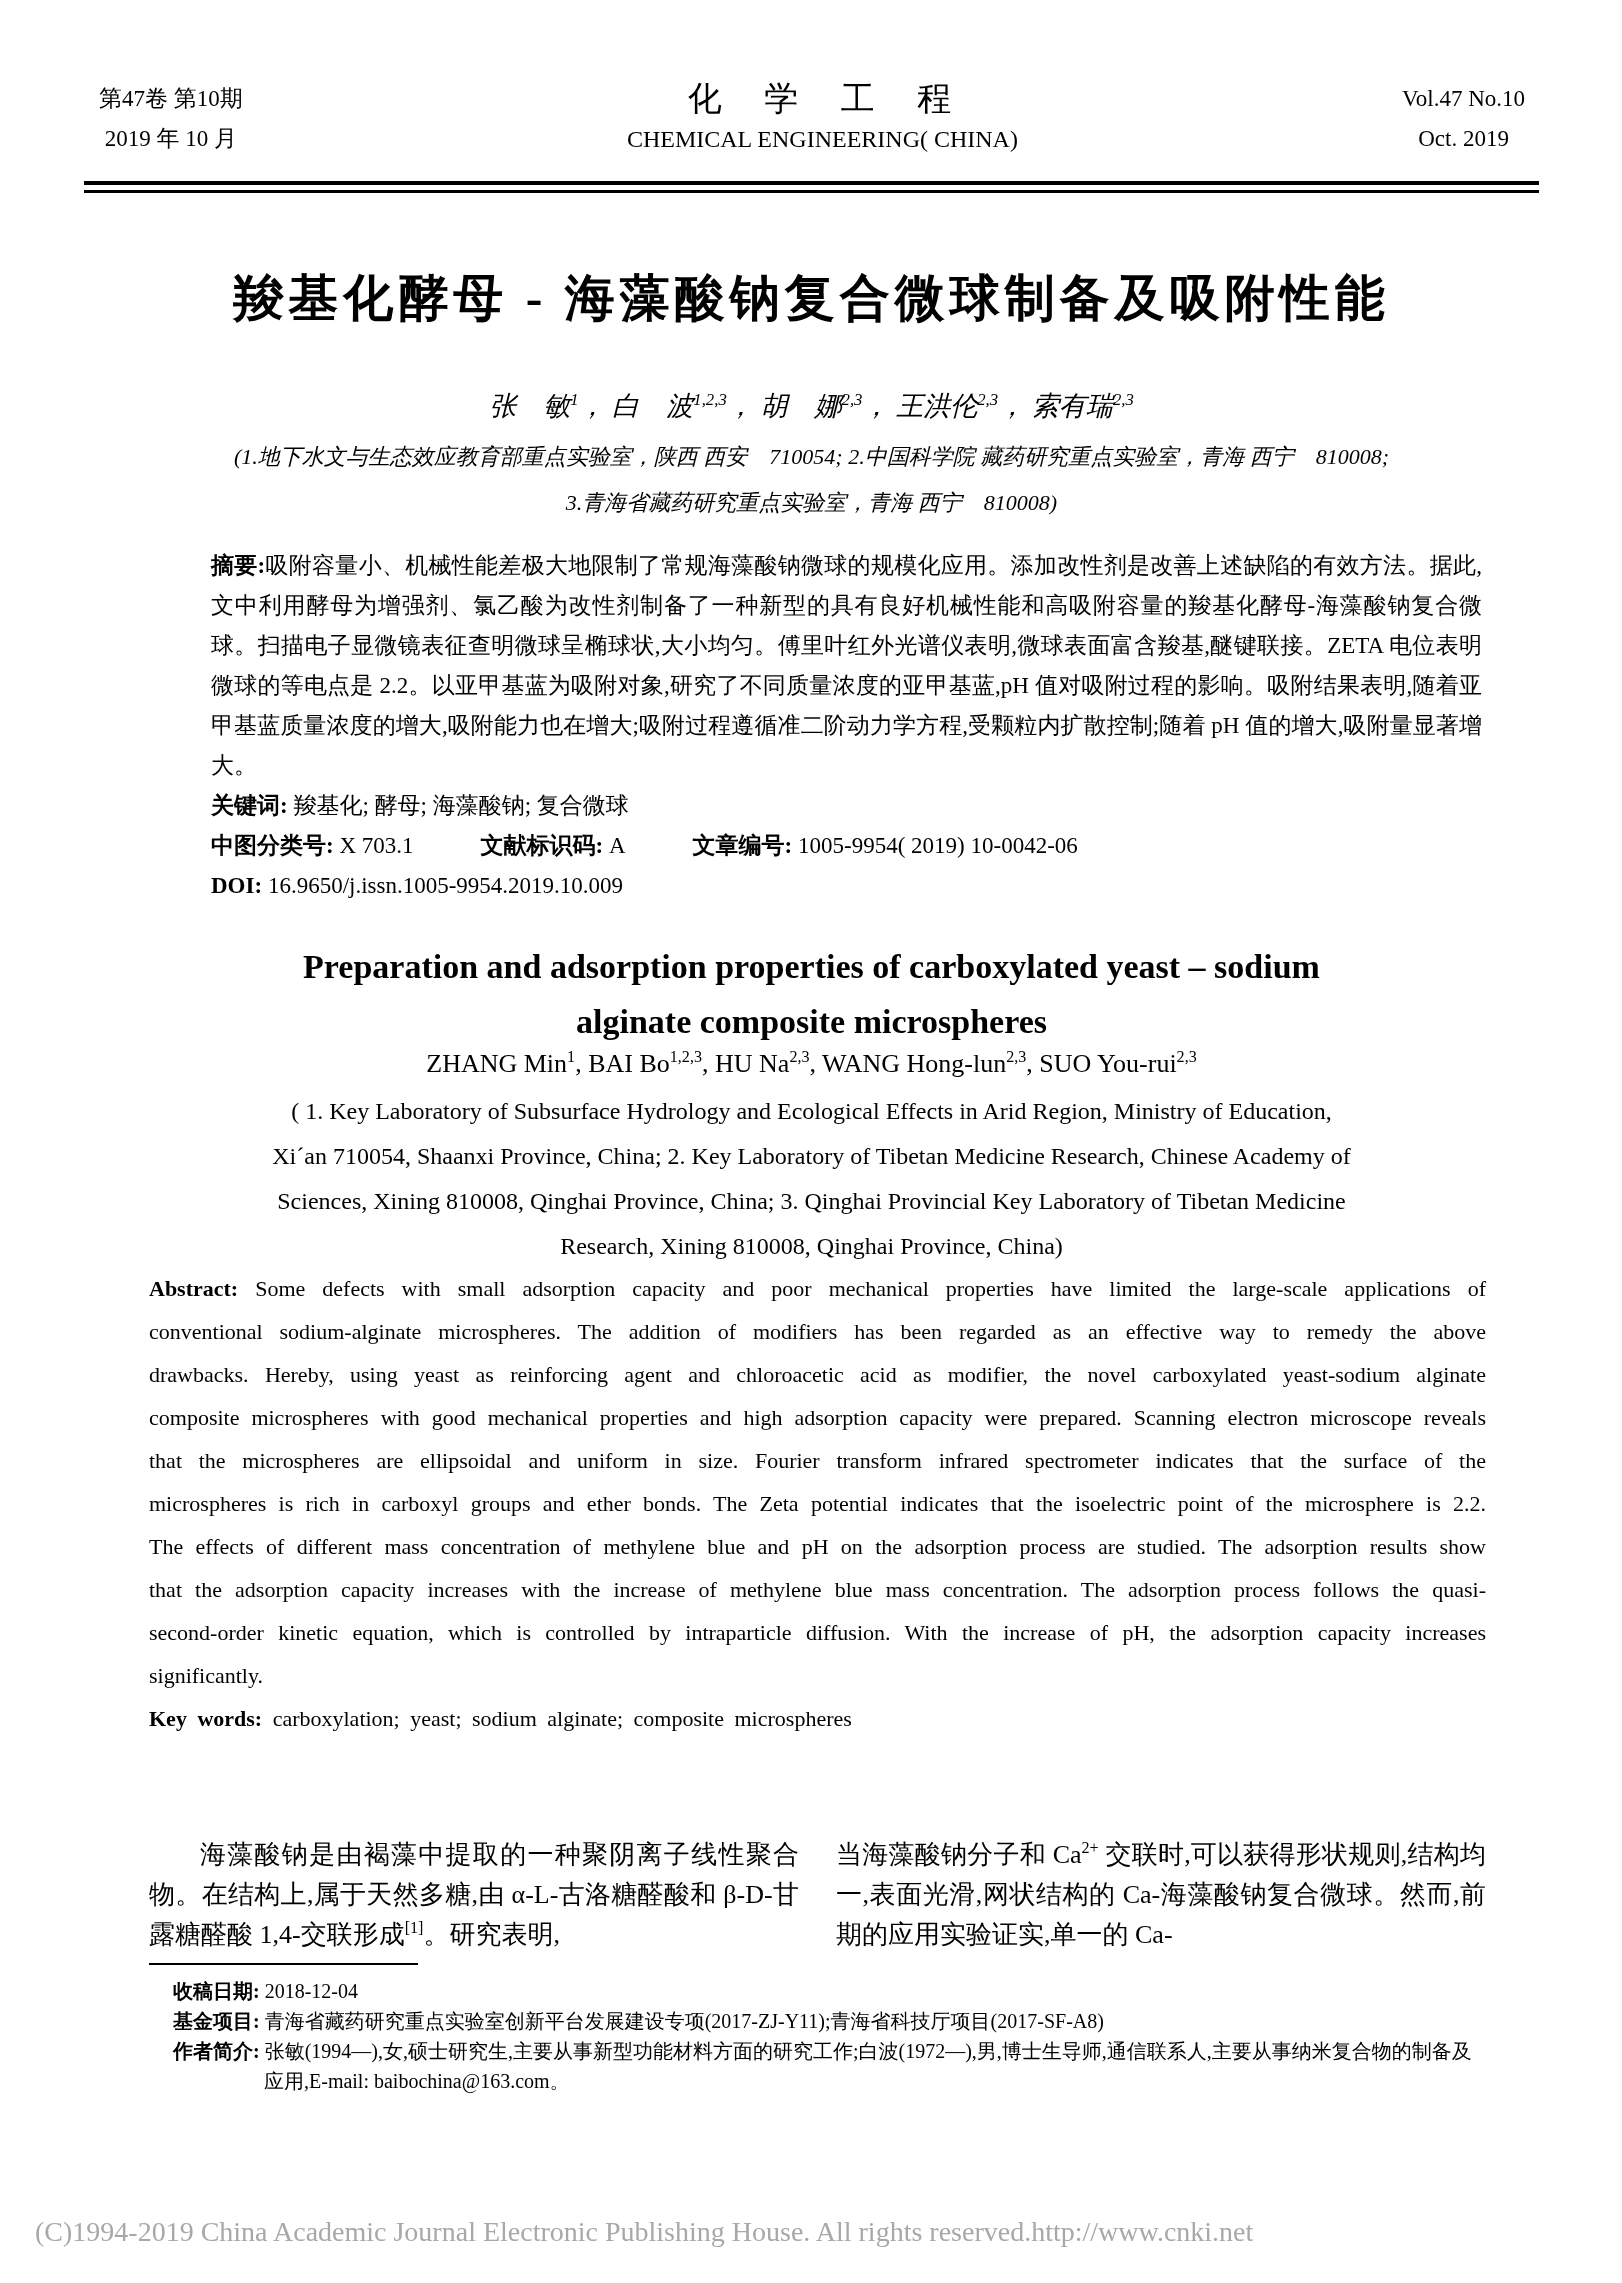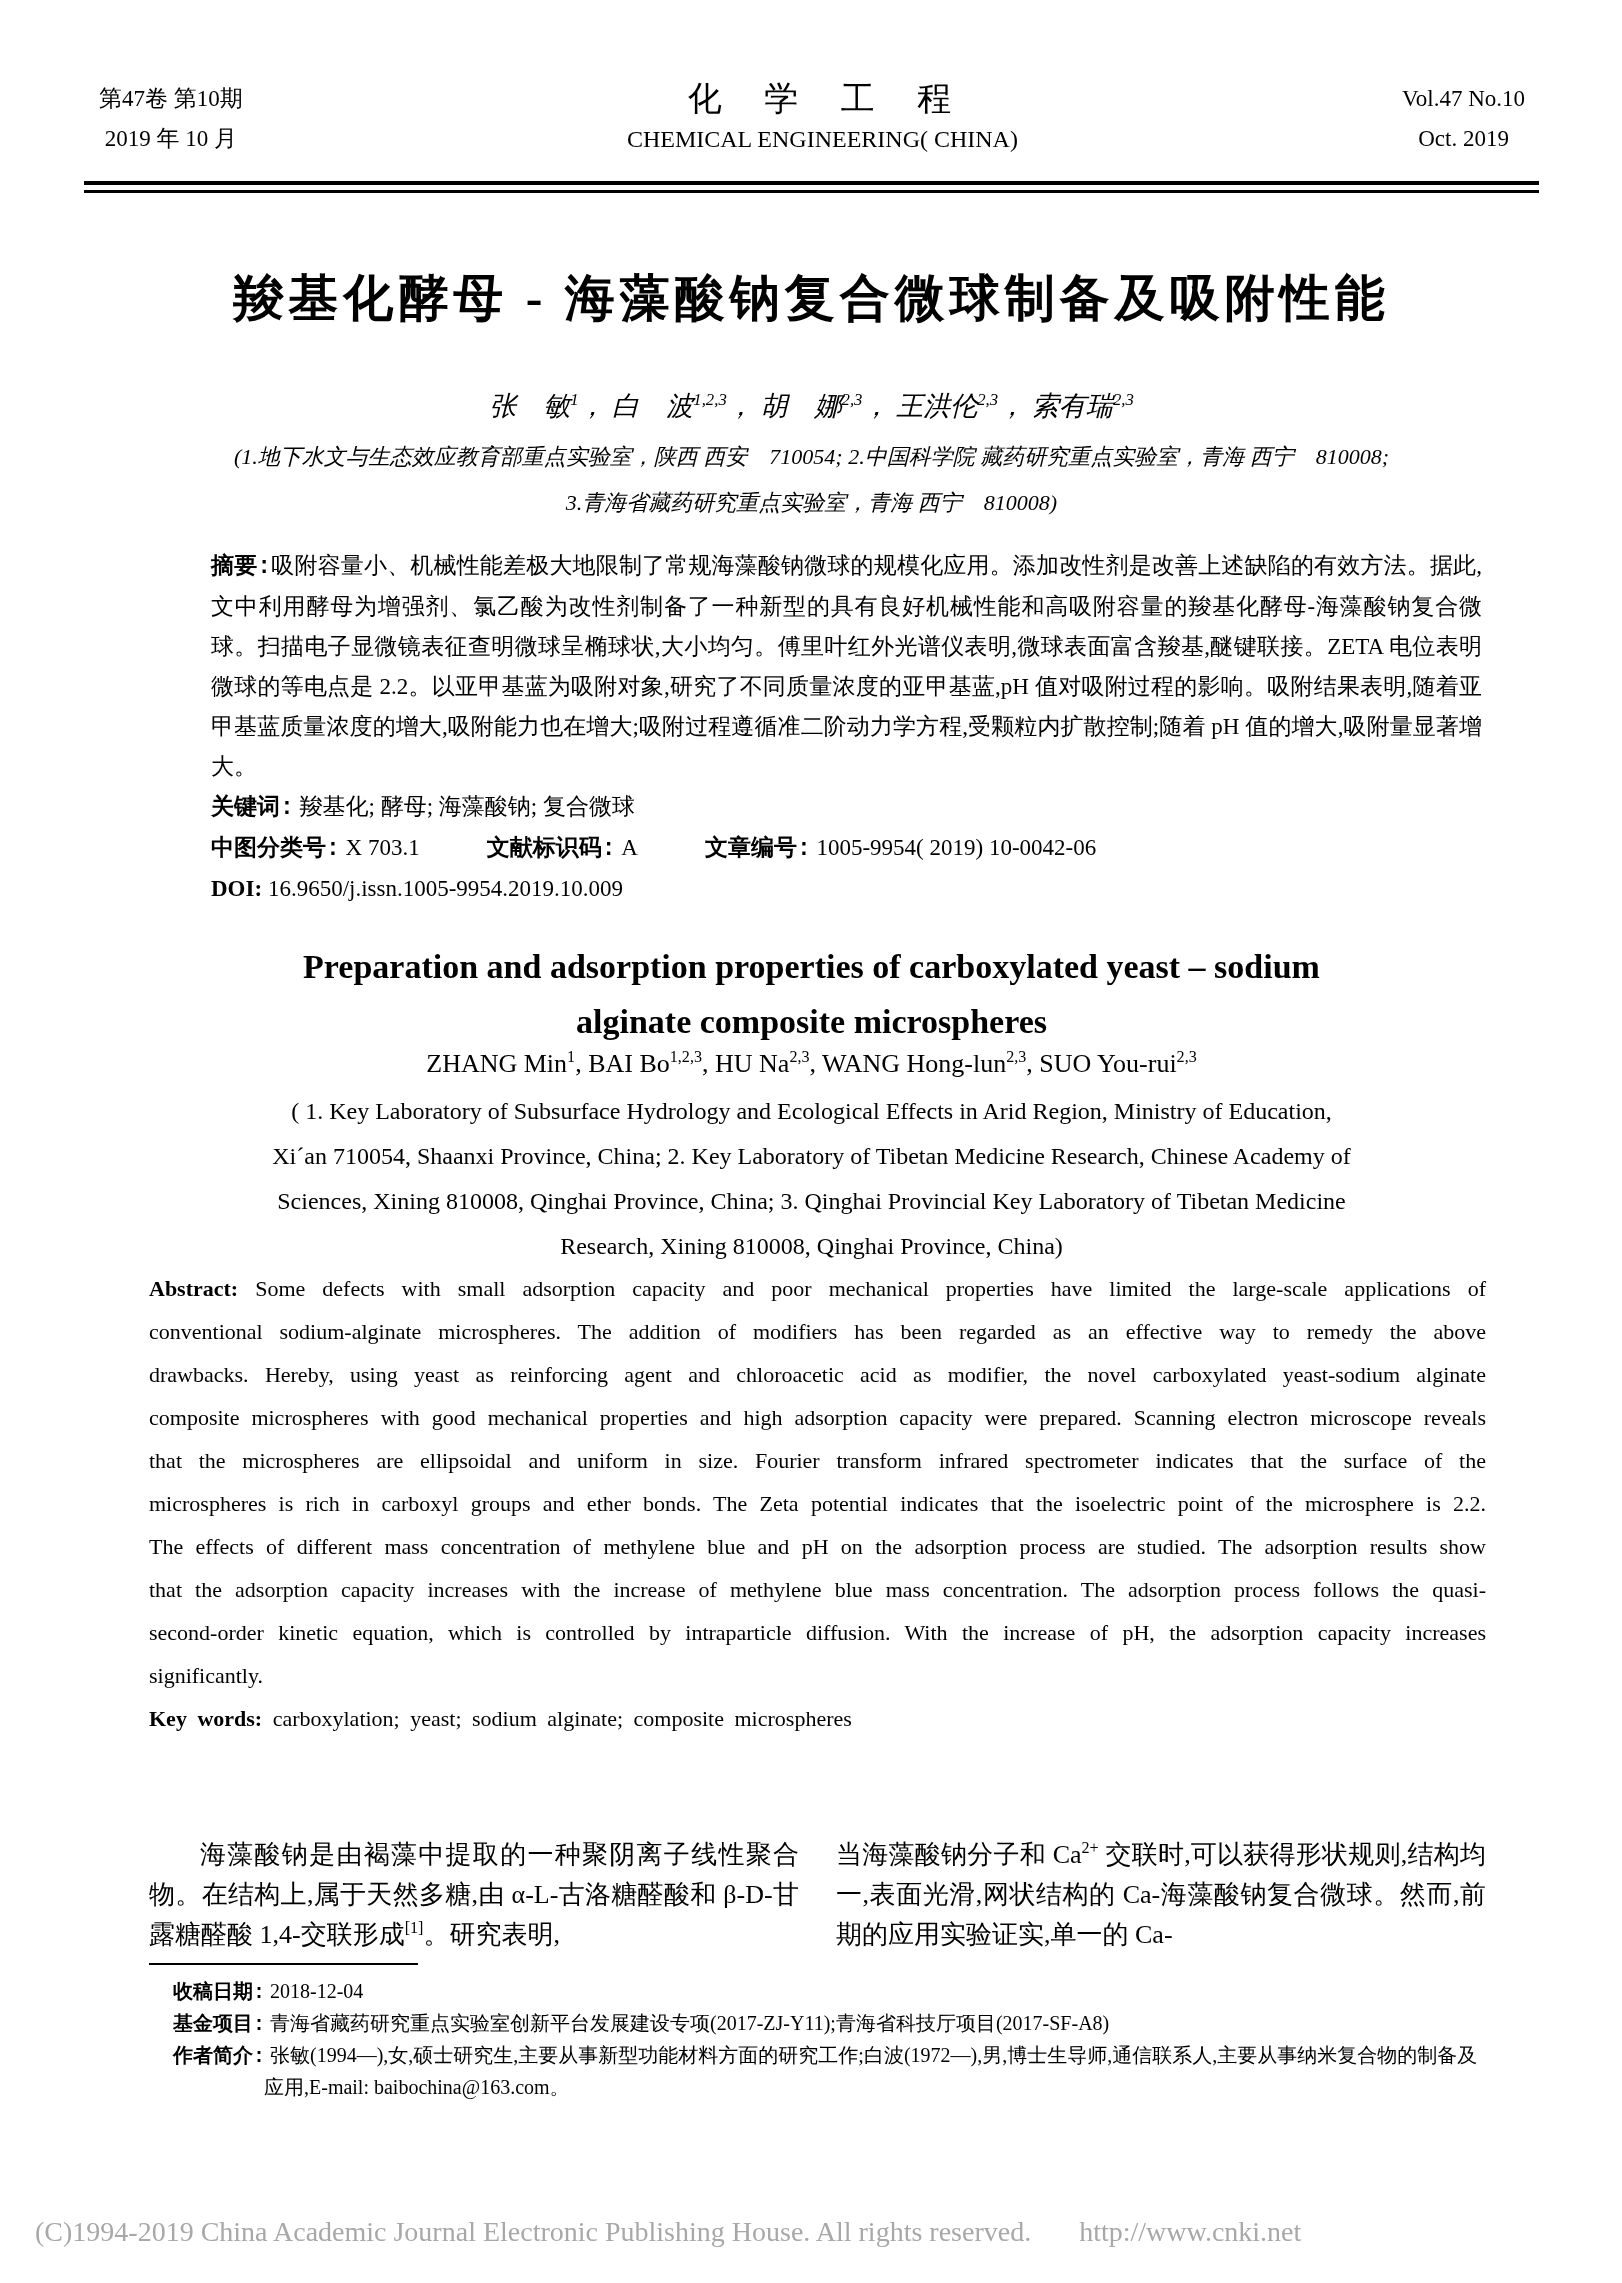--- a/index.html
+++ b/index.html
@@ -5,21 +5,21 @@
   html,body { margin:0; padding:0; background:#ffffff; }
   .page {
     position:relative;
     width:1623px; height:2284px;
     background:#ffffff;
     color:#000;
     font-family:"Liberation Serif","DejaVu Serif",serif;
     overflow:hidden;
   }
   .abs { position:absolute;gap:14px; }
-  .hei { font-family:Liberation Mono, monospace; font-weight:bold; }
+  .hei { font-family:Liberation Serif, serif; font-weight:bold; }
   sup { font-size:62%; line-height:0; vertical-align:super; }
 
   
   .jheader {
     top:79px; left:99px; width:1426px;
     display:flex; justify-content:space-between; align-items:flex-start;
     font-size:23px; line-height:40px;
   }
   .jheader .hcol { text-align:center; }
   .journal-cn { font-size:34px; word-spacing:22px; letter-spacing:6px; }
@@ -90,21 +90,21 @@
     top:1976px; left:173px; width:1317px;
     font-size:20px; line-height:30px;
   }
   .fn-item { padding-left:91px; text-indent:-91px; margin:0; }
 
   
   .footer {
     top:2216px; left:35px; width:1554px;
     color:#a8a8a8; font-size:28px;
   }
-  .footer .url { margin-left:48px; }
+  .footer .url { }
 </style>
 </head>
 <body>
 
 <div class="page">
 
   <div class="abs jheader">
     <div class="hcol">
       <div>第47卷 第10期</div>
       <div>2019 年 10 月</div>

